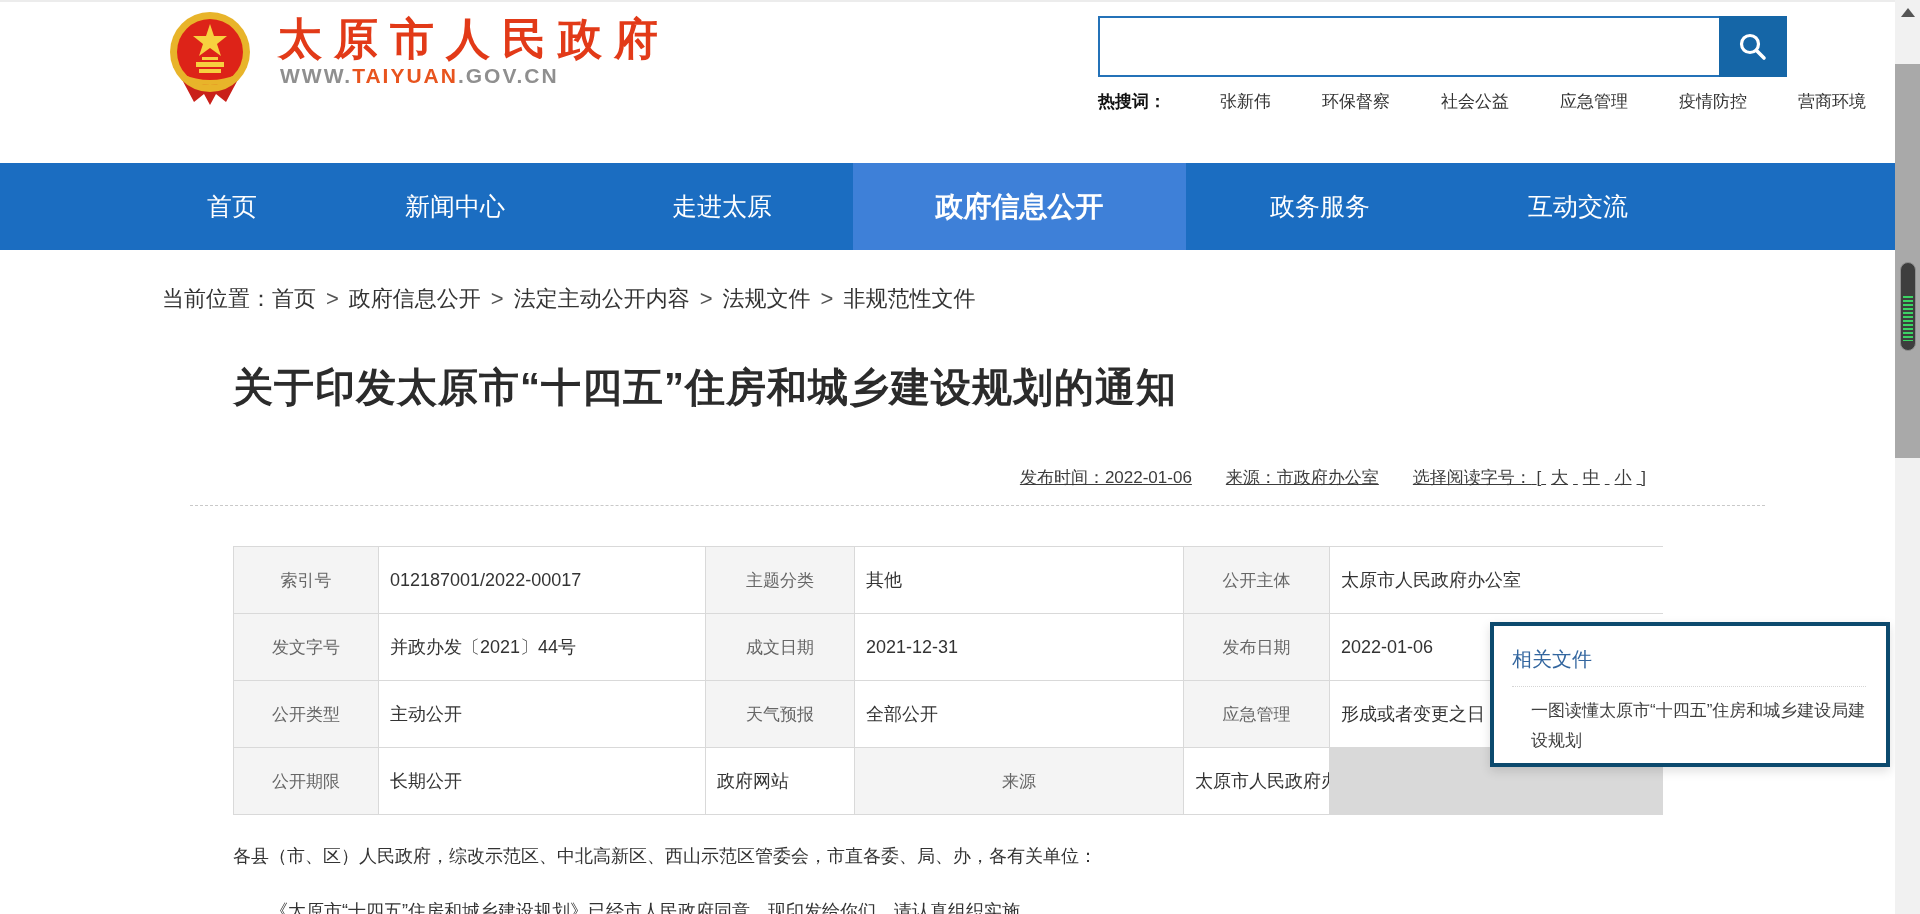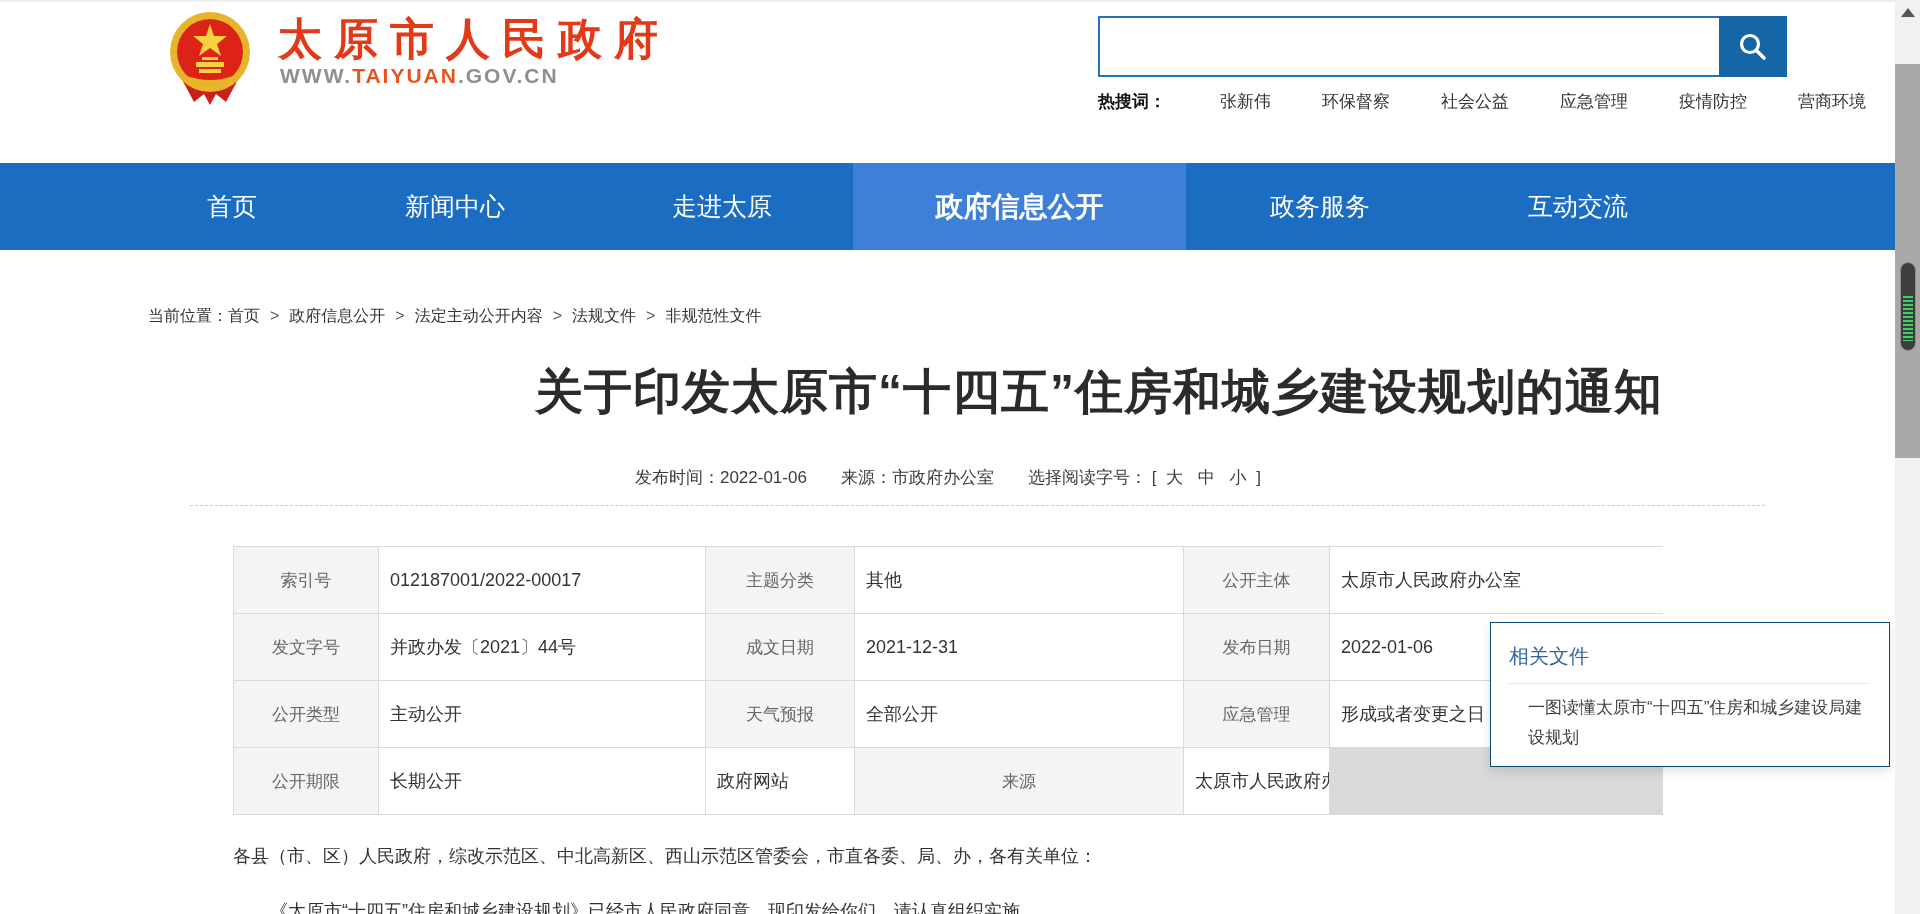--- a/index.html
+++ b/index.html
@@ -34,50 +34,50 @@
   .nav ul { list-style:none; display:flex; height:87px; padding-left:207px; }
   .nav li { height:87px; line-height:87px; color:#fff; font-size:25px; white-space:nowrap; cursor:pointer; }
   .nav li.n2 { margin-left:148px; }
   .nav li.n3 { margin-left:167px; }
   .nav li.n4 { margin-left:81px; width:333px; text-align:center; background:#3e80d8;
                font-size:28px; font-weight:bold; }
   .nav li.n5 { margin-left:84px; }
   .nav li.n6 { margin-left:158px; }
 
   
-  .crumb { position:absolute; left:148px; top:284px; font-size:16px; color:#333; white-space:nowrap;margin-top:22px; }
+  .crumb { position:absolute; left:162px; top:284px; font-size:22px; color:#333; white-space:nowrap; }
   .crumb a { color:#333; text-decoration:none; cursor:pointer; }
   .crumb .sep { color:#555; margin:0 10px; }
 
   
-  .title { position:absolute; left:233px; top:360px; width:1430px; text-align:right;
-    font-size:48px; font-weight:bold; color:#2b2b2b; letter-spacing:1px; }
+  .title { position:absolute; left:233px; top:360px; width:1430px; text-align:left;
+    font-size:40px; font-weight:bold; color:#2b2b2b; letter-spacing:1px; }
   .meta { position:absolute; left:233px; top:466px; width:1430px; display:flex;
-    justify-content:center; font-size:17px; color:#3c3c3c; white-space:nowrap; }
+    justify-content:flex-end; font-size:17px; color:#3c3c3c; white-space:nowrap;text-decoration:underline; }
   .meta .seg { margin:0 17px; }
   .meta .fs { margin:0 5px; cursor:pointer; }
   .dash-divider { position:absolute; left:190px; top:505px; width:1575px; height:0;
     border-top:1px dashed #c9c9c9; }
 
   .info-table { position:absolute; left:233px; top:546px; width:1430px;
     display:grid; grid-template-columns:144px 326px 148px 328px 145px 333px;
     grid-auto-rows:66px; background:#d9d9d9; gap:1px; border:1px solid #d9d9d9; }
   .info-table .lab { background:#f4f4f4; color:#666; font-size:17px;
     display:flex; align-items:center; justify-content:center; }
   .info-table .val { background:#fff; color:#333; font-size:18px;
     display:flex; align-items:center; padding-left:11px; white-space:nowrap; overflow:hidden; }
 
   .para1 { position:absolute; left:233px; top:843px; width:1430px;
     font-size:18px; color:#333; line-height:27px; }
   .para2 { position:absolute; left:233px; top:898px; width:1430px;
     font-size:18px; color:#333; line-height:27px; text-indent:37px; }
 
   
   .popup { position:absolute; left:1490px; top:622px; width:400px; height:145px; background:#fff;
-    border:1px solid #0c4a6e; box-shadow:0 4px 10px rgba(0,0,0,.13); z-index:50; padding:20px 20px 0 18px; }
+    border:4px solid #0c4a6e; box-shadow:0 4px 10px rgba(0,0,0,.13); z-index:50; padding:20px 20px 0 18px; }
   .popup-title { font-size:20px; color:#33669f; margin-bottom:13px; }
   .popup-rule { border-top:1px dotted #d5d5d5; height:0; }
   .popup-link { margin-top:9px; padding-left:19px; font-size:17px; color:#404040;
     line-height:30px; cursor:pointer; }
 
   
   .sbar { position:absolute; right:0; top:0; width:25px; height:914px; background:#f1f1f1; z-index:100; }
   .sbar .up { position:absolute; top:8px; left:6px; width:0; height:0;
     border-left:7px solid transparent; border-right:7px solid transparent;
     border-bottom:9px solid #555; cursor:pointer; }

